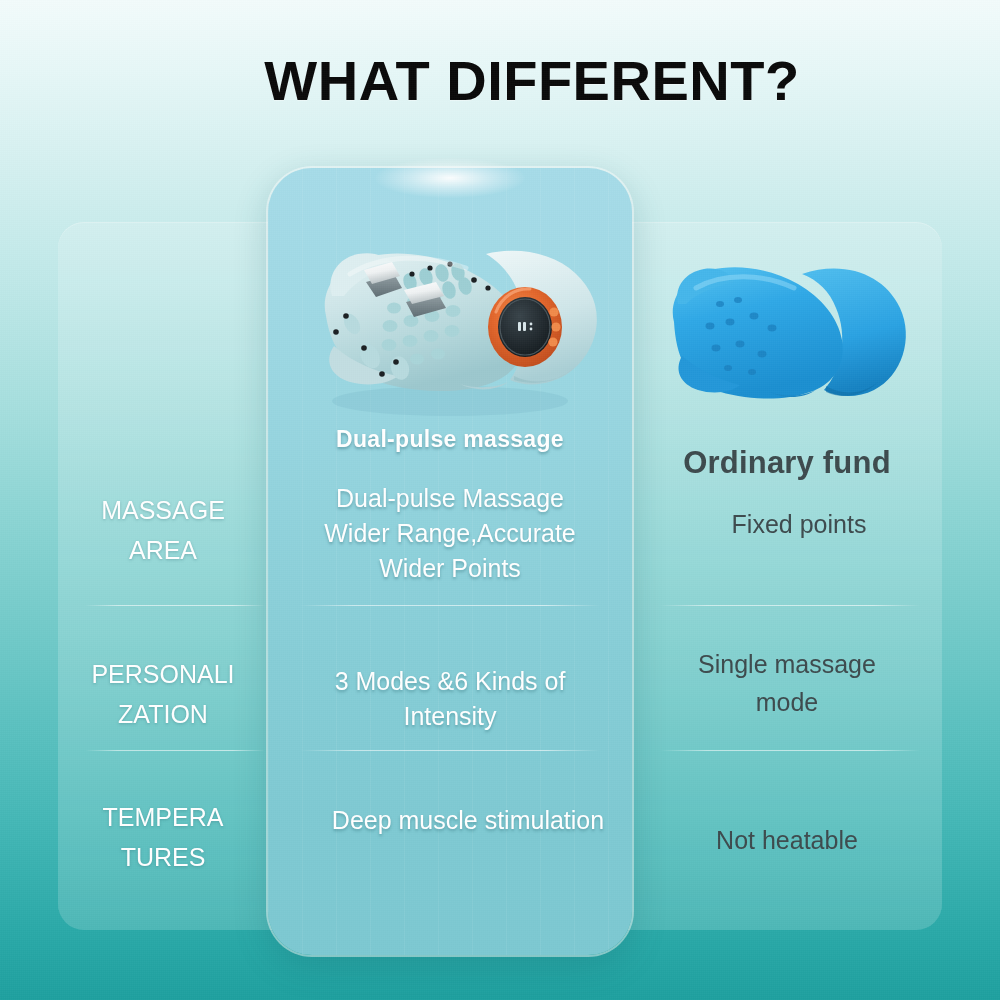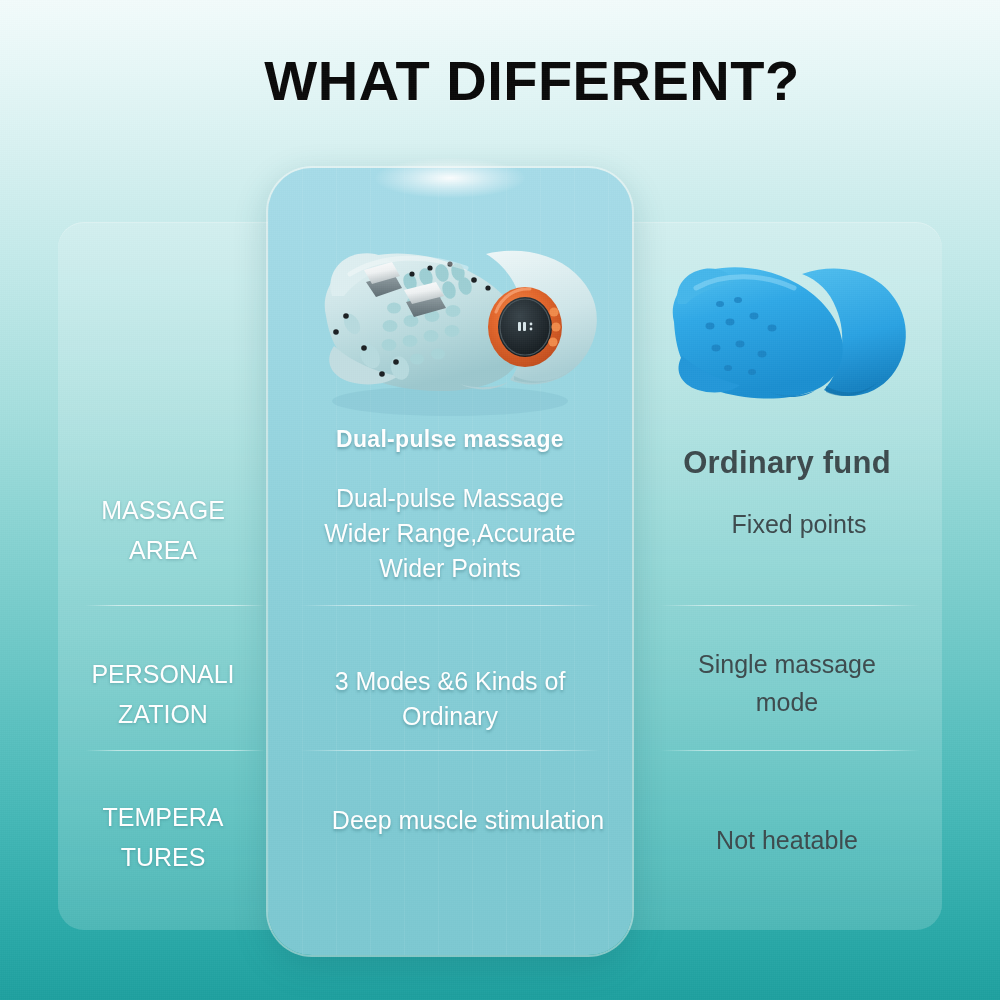--- a/index.html
+++ b/index.html
@@ -366,21 +366,21 @@
     <div id="premium-label">Dual-pulse massage</div>
 
     <div class="row-center" id="ctr-0">
       <div>Dual-pulse Massage</div>
       <div>Wider Range,Accurate</div>
       <div>Wider Points</div>
     </div>
 
     <div class="row-center" id="ctr-1">
       <div>3 Modes &amp;6 Kinds of</div>
-      <div>Ordinary</div>
+      <div>Intensity</div>
     </div>
 
     <div class="row-center" id="ctr-2">
       <div>Deep muscle stimulation</div>
     </div>
   </div>
 
   <div id="col-right" class="col">
 
     <div id="ordinary-wrap">

